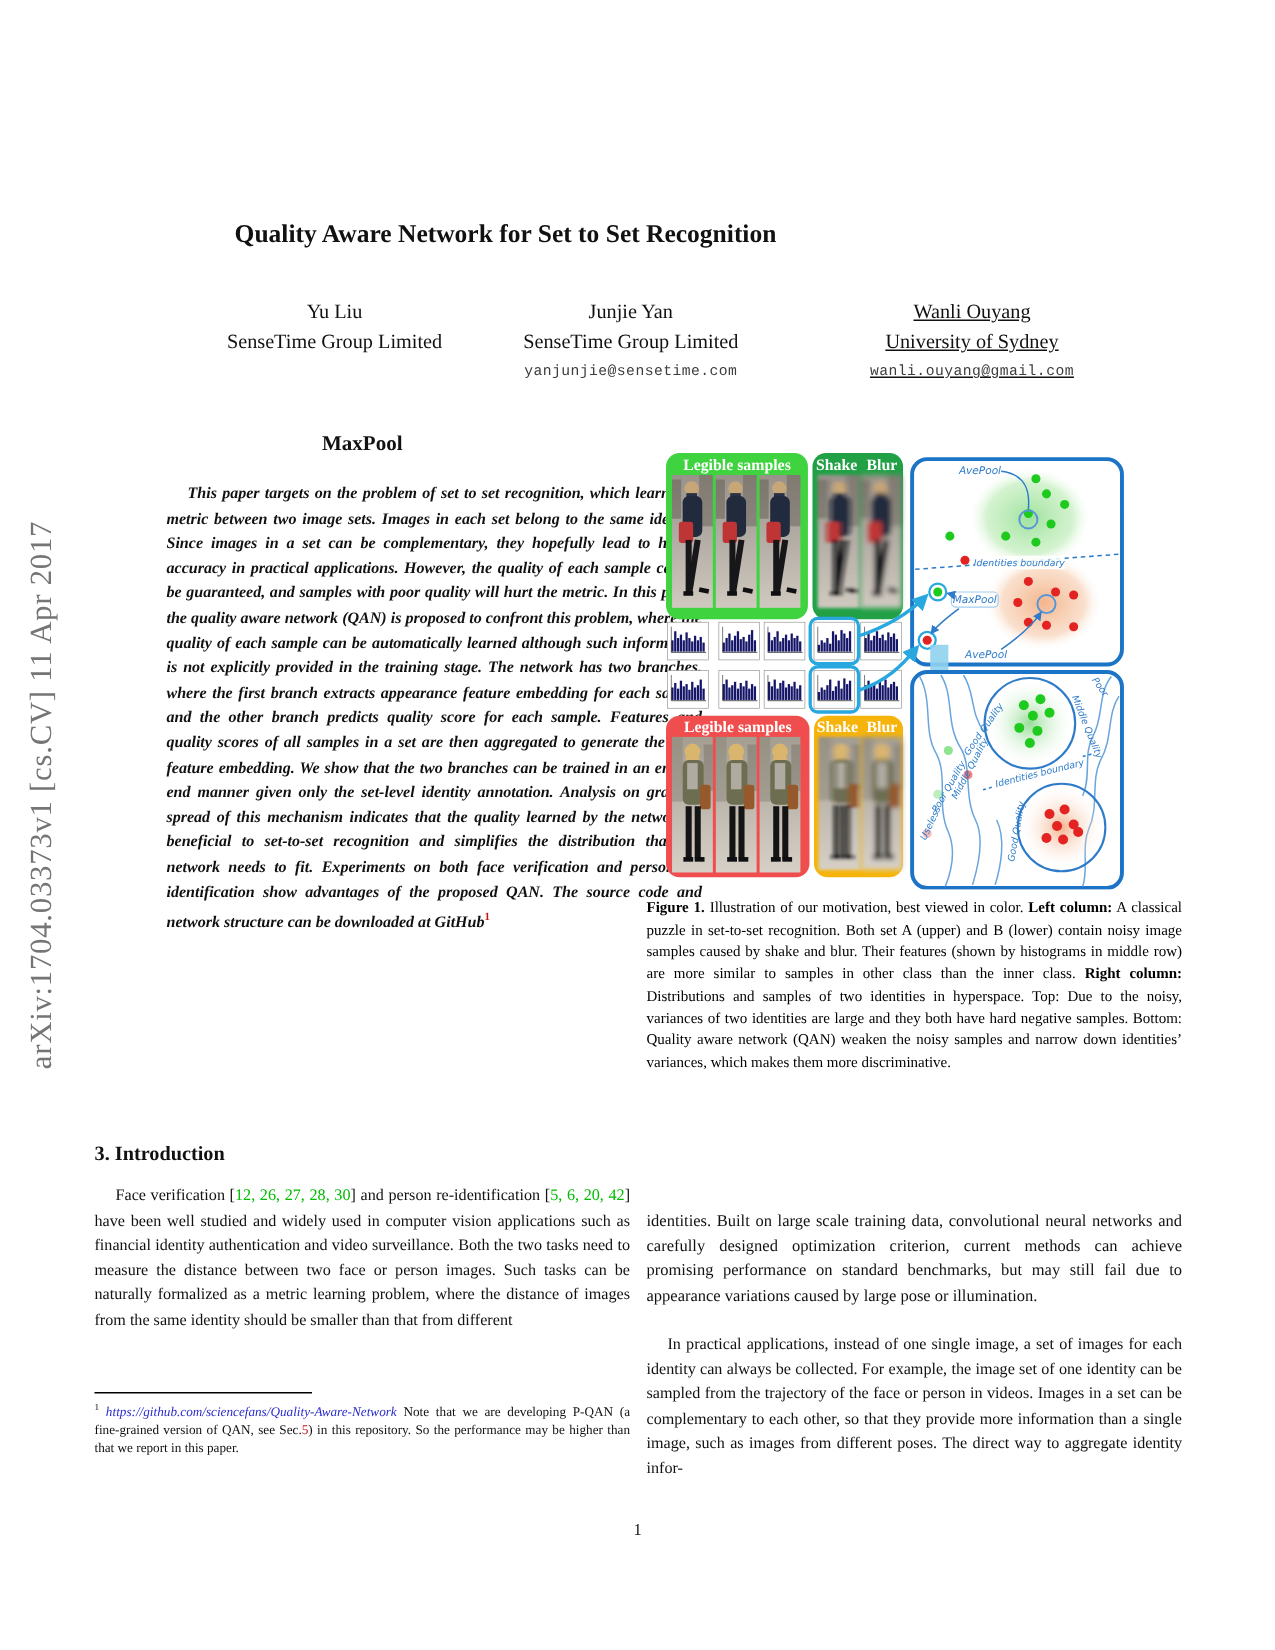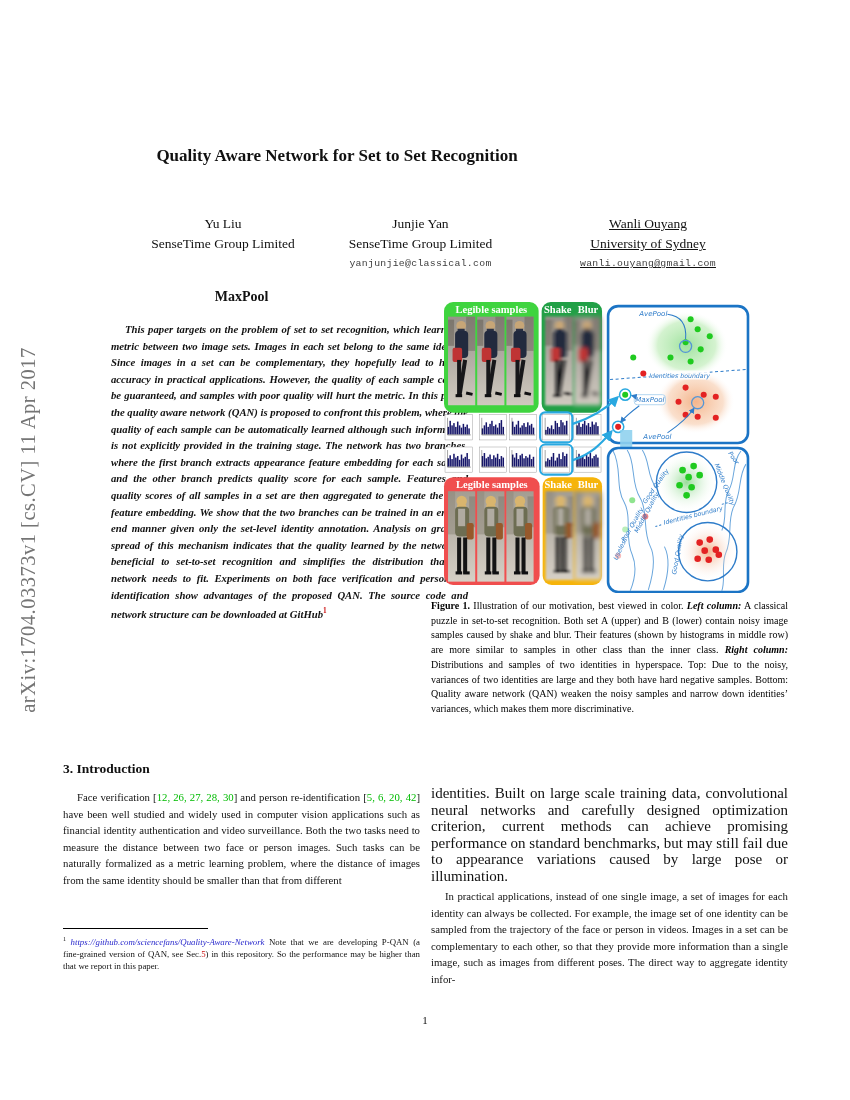--- a/index.html
+++ b/index.html
@@ -5,50 +5,50 @@
   html,body{margin:0;padding:0;background:#e8e8e8;}
   #page{position:relative;width:850px;height:1100px;background:#ffffff;margin:0 auto;
         font-family:"Liberation Serif",serif;color:#111;overflow:hidden;}
   
   #banner{position:absolute;left:-218px;top:515px;width:500px;height:30px;
           transform:rotate(-90deg);text-align:center;font-size:20.5px;color:#757575;
           letter-spacing:.5px;font-family:"Liberation Serif",serif;}
   
   #title{position:absolute;left:0;top:146px;width:674px;text-align:center;
          font-size:17px;font-weight:bold;}
-  .author{position:absolute;top:198px;text-align:center;line-height:20px;font-size:13.5px;margin-top:16px;}
+  .author{position:absolute;top:198px;text-align:center;line-height:20px;font-size:13.5px;}
   .author .email{font-family:"Liberation Mono",monospace;font-size:9.8px;color:#3c3c3c;letter-spacing:.3px;}
   #author-1{left:118px;width:210px;}
   #author-2{left:318px;width:205px;}
   #author-3{left:538px;width:220px;text-decoration:underline;}
   
   .colL{left:63px;width:357px;}
   .colR{left:431px;width:357px;}
   .blk{position:absolute;}
   #abstract-heading{top:289px;text-align:center;font-size:14px;font-weight:bold;}
   #abstract-text{top:321px;font-size:10.7px;font-style:italic;font-weight:bold;text-align:justify;
                  line-height:16.6px;margin-left:48px;}
   #abstract-text .indent{display:inline-block;width:14px;}
   #intro-heading{top:761px;font-size:13.5px;font-weight:bold;}
   #intro-text{top:789px;font-size:10.75px;text-align:justify;line-height:16.6px;}
   #intro-text .indent{display:inline-block;width:14px;}
   #footnote{top:928px;}
   #footnote .rule{width:145px;border-top:1px solid #000;margin-bottom:4px;}
   #footnote .fn-text{font-size:8.8px;line-height:12.1px;text-align:justify;}
   #caption{top:599px;font-size:10px;line-height:14.7px;text-align:justify;color:#000;}
-  #rbody1{top:785px;font-size:15px;text-align:justify;line-height:16.6px;}
+  #rbody1{top:806px;font-size:11px;text-align:justify;line-height:16.6px;}
   #rbody2{top:888px;font-size:10.75px;text-align:justify;line-height:16.6px;}
   #rbody2 .indent{display:inline-block;width:14px;}
   #page-number{position:absolute;left:0;top:1014px;width:850px;text-align:center;font-size:11px;}
   
   .seg-cite{color:#00bb00;}
   .seg-link{color:#2929cc;font-style:italic;}
   .seg-red{color:#cc1111;}
   .seg-b{font-weight:bold;}
-  .seg-bi{font-weight:bold;font-style:italic;}
+  .seg-bi{font-weight:bold;}
   .seg-sup{vertical-align:super;font-size:70%;}
   .seg-supred{vertical-align:super;font-size:68%;color:#cc1111;font-style:normal;}
   
   #figure1{position:absolute;left:442px;top:301px;width:308px;height:292px;}
   .figlabel{font-family:"DejaVu Sans",sans-serif;font-style:italic;fill:#2e7cc9;}
   .boxlabel{font-family:"Liberation Serif",serif;font-weight:bold;fill:#ffffff;}
 </style>
 </head>
 <body>
 
@@ -58,21 +58,21 @@
 
   <div id="title">Quality Aware Network for Set to Set Recognition</div>
 
   <div class="author" id="author-1">
     <div>Yu Liu</div>
     <div>SenseTime Group Limited</div>
   </div>
   <div class="author" id="author-2">
     <div>Junjie Yan</div>
     <div>SenseTime Group Limited</div>
-    <div class="email">yanjunjie@classical.com</div>
+    <div class="email">yanjunjie@sensetime.com</div>
   </div>
   <div class="author" id="author-3">
     <div>Wanli Ouyang</div>
     <div>University of Sydney</div>
     <div class="email">wanli.ouyang@gmail.com</div>
   </div>
 
   <div class="blk colL" id="abstract-heading">MaxPool</div>
   <div class="blk colL" id="abstract-text"><span class="indent"></span><span><span>This paper targets on the problem of set to set recognition, which learns the metric between two image sets. Images in each set belong to the same identity. Since images in a set can be complementary, they hopefully lead to higher accuracy in practical applications. However, the quality of each sample cannot be guaranteed, and samples with poor quality will hurt the metric. In this paper, the quality aware network (QAN) is proposed to confront this problem, where the quality of each sample can be automatically learned although such information is not explicitly provided in the training stage. The network has two branches, where the first branch extracts appearance feature embedding for each sample and the other branch predicts quality score for each sample. Features and quality scores of all samples in a set are then aggregated to generate the final feature embedding. We show that the two branches can be trained in an end-to-end manner given only the set-level identity annotation. Analysis on gradient spread of this mechanism indicates that the quality learned by the network is beneficial to set-to-set recognition and simplifies the distribution that the network needs to fit. Experiments on both face verification and person re-identification show advantages of the proposed QAN. The source code and network structure can be downloaded at GitHub</span><span class="seg-supred">1</span></span></div>
 

